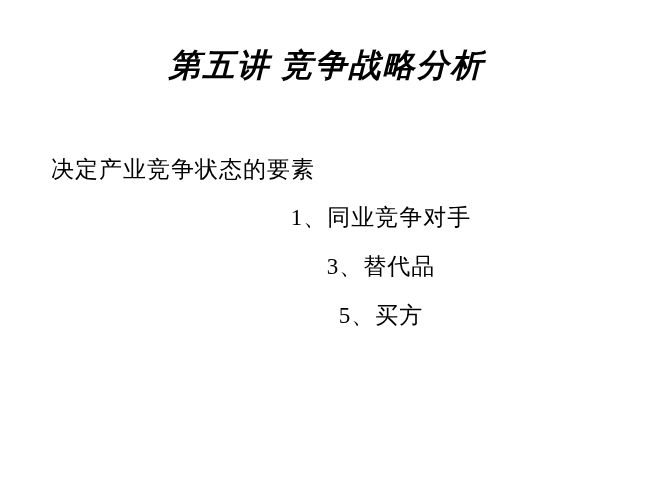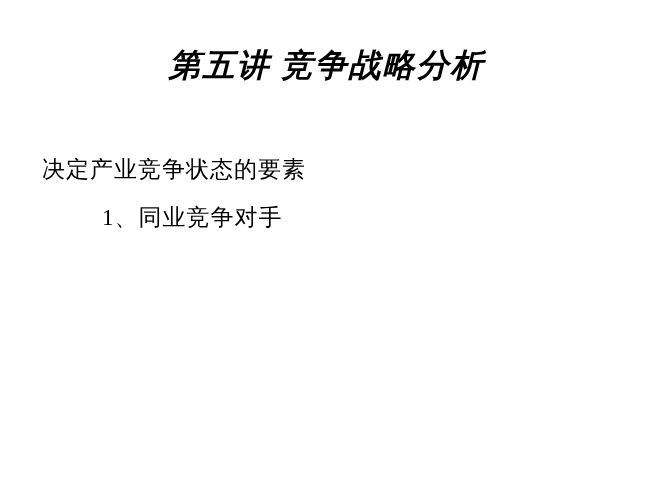--- a/index.html
+++ b/index.html
@@ -30,35 +30,36 @@
     font-size: 32px;
     font-weight: bold;
     font-style: italic;
     color: #000000;
     letter-spacing: 2px;
     white-space: nowrap;
   }
   .body-block {
     position: absolute;
     top: 155px;
-    left: 42px;
+    left: 51px;
     width: 600px;
   }
   .lead-line {
     font-family: "Liberation Serif", serif;
     font-size: 23px;
     color: #000000;
     line-height: 30px;
     margin: 0 0 18px 0;
     letter-spacing: 1px;
   }
   .item-list {
     list-style: none;
     margin: 0;
     padding: 0 0 0 60px;
+    text-align: center;
   }
   .item-list li {
     font-family: "Liberation Serif", serif;
     font-size: 23px;
     color: #000000;
     line-height: 30px;
     margin: 0 0 19px 0;
     letter-spacing: 1px;
     white-space: nowrap;
   }
@@ -77,16 +78,22 @@
   <div class="slide-title">第五讲  竞争战略分析</div>
 
   <div class="body-block">
 
     <p class="lead-line">决定产业竞争状态的要素</p>
 
     <ul class="item-list">
       <li>
         <span class="item-num">1、</span><span class="item-text">同业竞争对手</span>
       </li>
+      <li>
+        <span class="item-num">3、</span><span class="item-text">替代品</span>
+      </li>
+      <li>
+        <span class="item-num">5、</span><span class="item-text">买方</span>
+      </li>
     </ul>
 
   </div>
 </div>
 
 </body></html>

